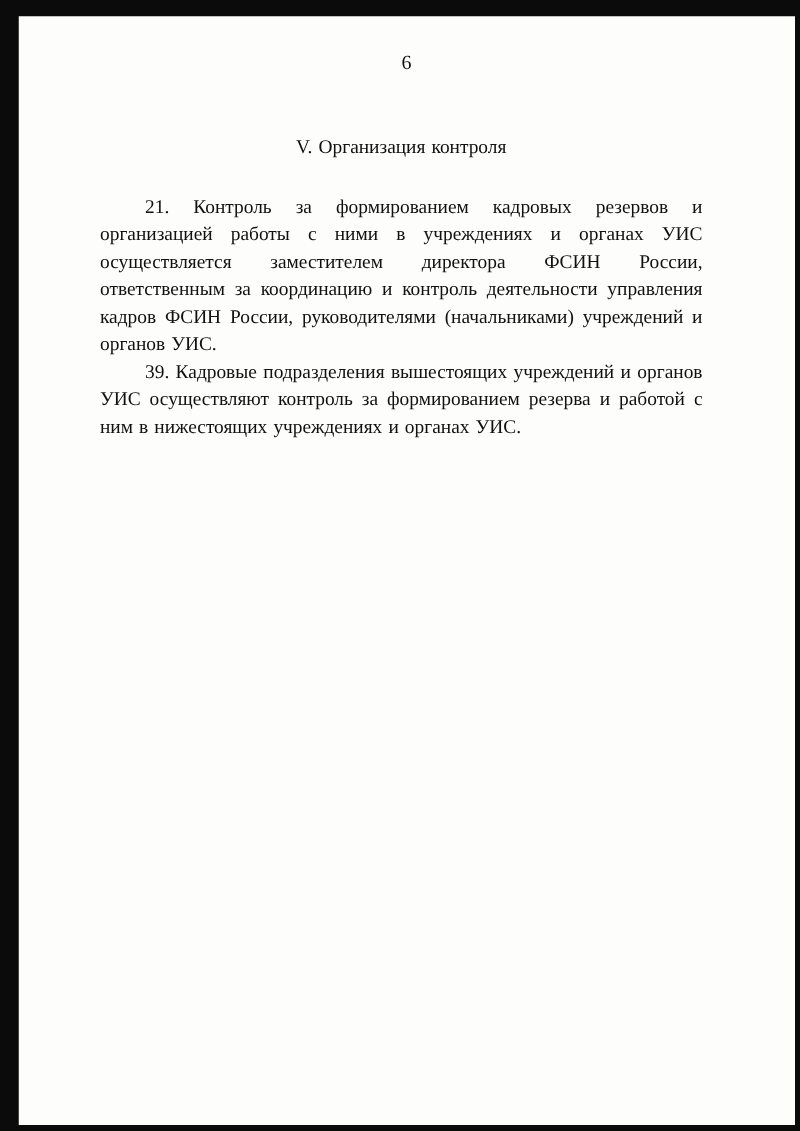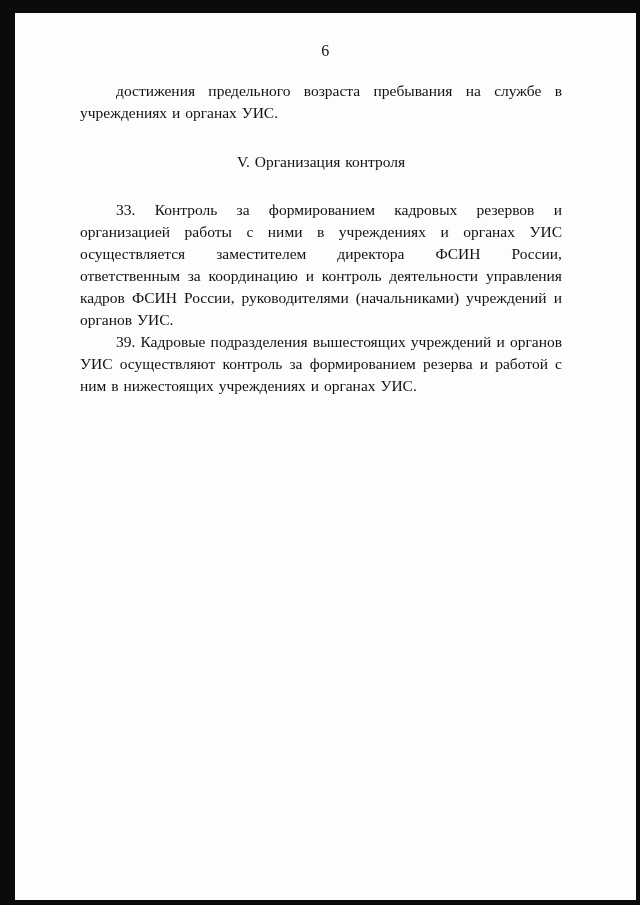--- a/index.html
+++ b/index.html
@@ -48,21 +48,20 @@
     text-indent: 0 !important;
   }
 </style>
 </head>
 <body>
 
 <div class="scan-frame">
   <div class="page-number">6</div>
 
   <div class="content">
-    <p class="indent">достижения предельного возраста пребывания на службе в учреждениях и органах УИС.</p>
 
     <p class="section-heading">V. Организация контроля</p>
 
-    <p class="indent">33. Контроль за формированием кадровых резервов и организацией работы с ними в учреждениях и органах УИС осуществляется заместителем директора ФСИН России, ответственным за координацию и контроль деятельности управления кадров ФСИН России, руководителями (начальниками) учреждений и органов УИС.</p>
+    <p class="indent">21. Контроль за формированием кадровых резервов и организацией работы с ними в учреждениях и органах УИС осуществляется заместителем директора ФСИН России, ответственным за координацию и контроль деятельности управления кадров ФСИН России, руководителями (начальниками) учреждений и органов УИС.</p>
 
     <p class="indent">39. Кадровые подразделения вышестоящих учреждений и органов УИС осуществляют контроль за формированием резерва и работой с ним в нижестоящих учреждениях и органах УИС.</p>
   </div>
 </div>
 
 </body></html>

